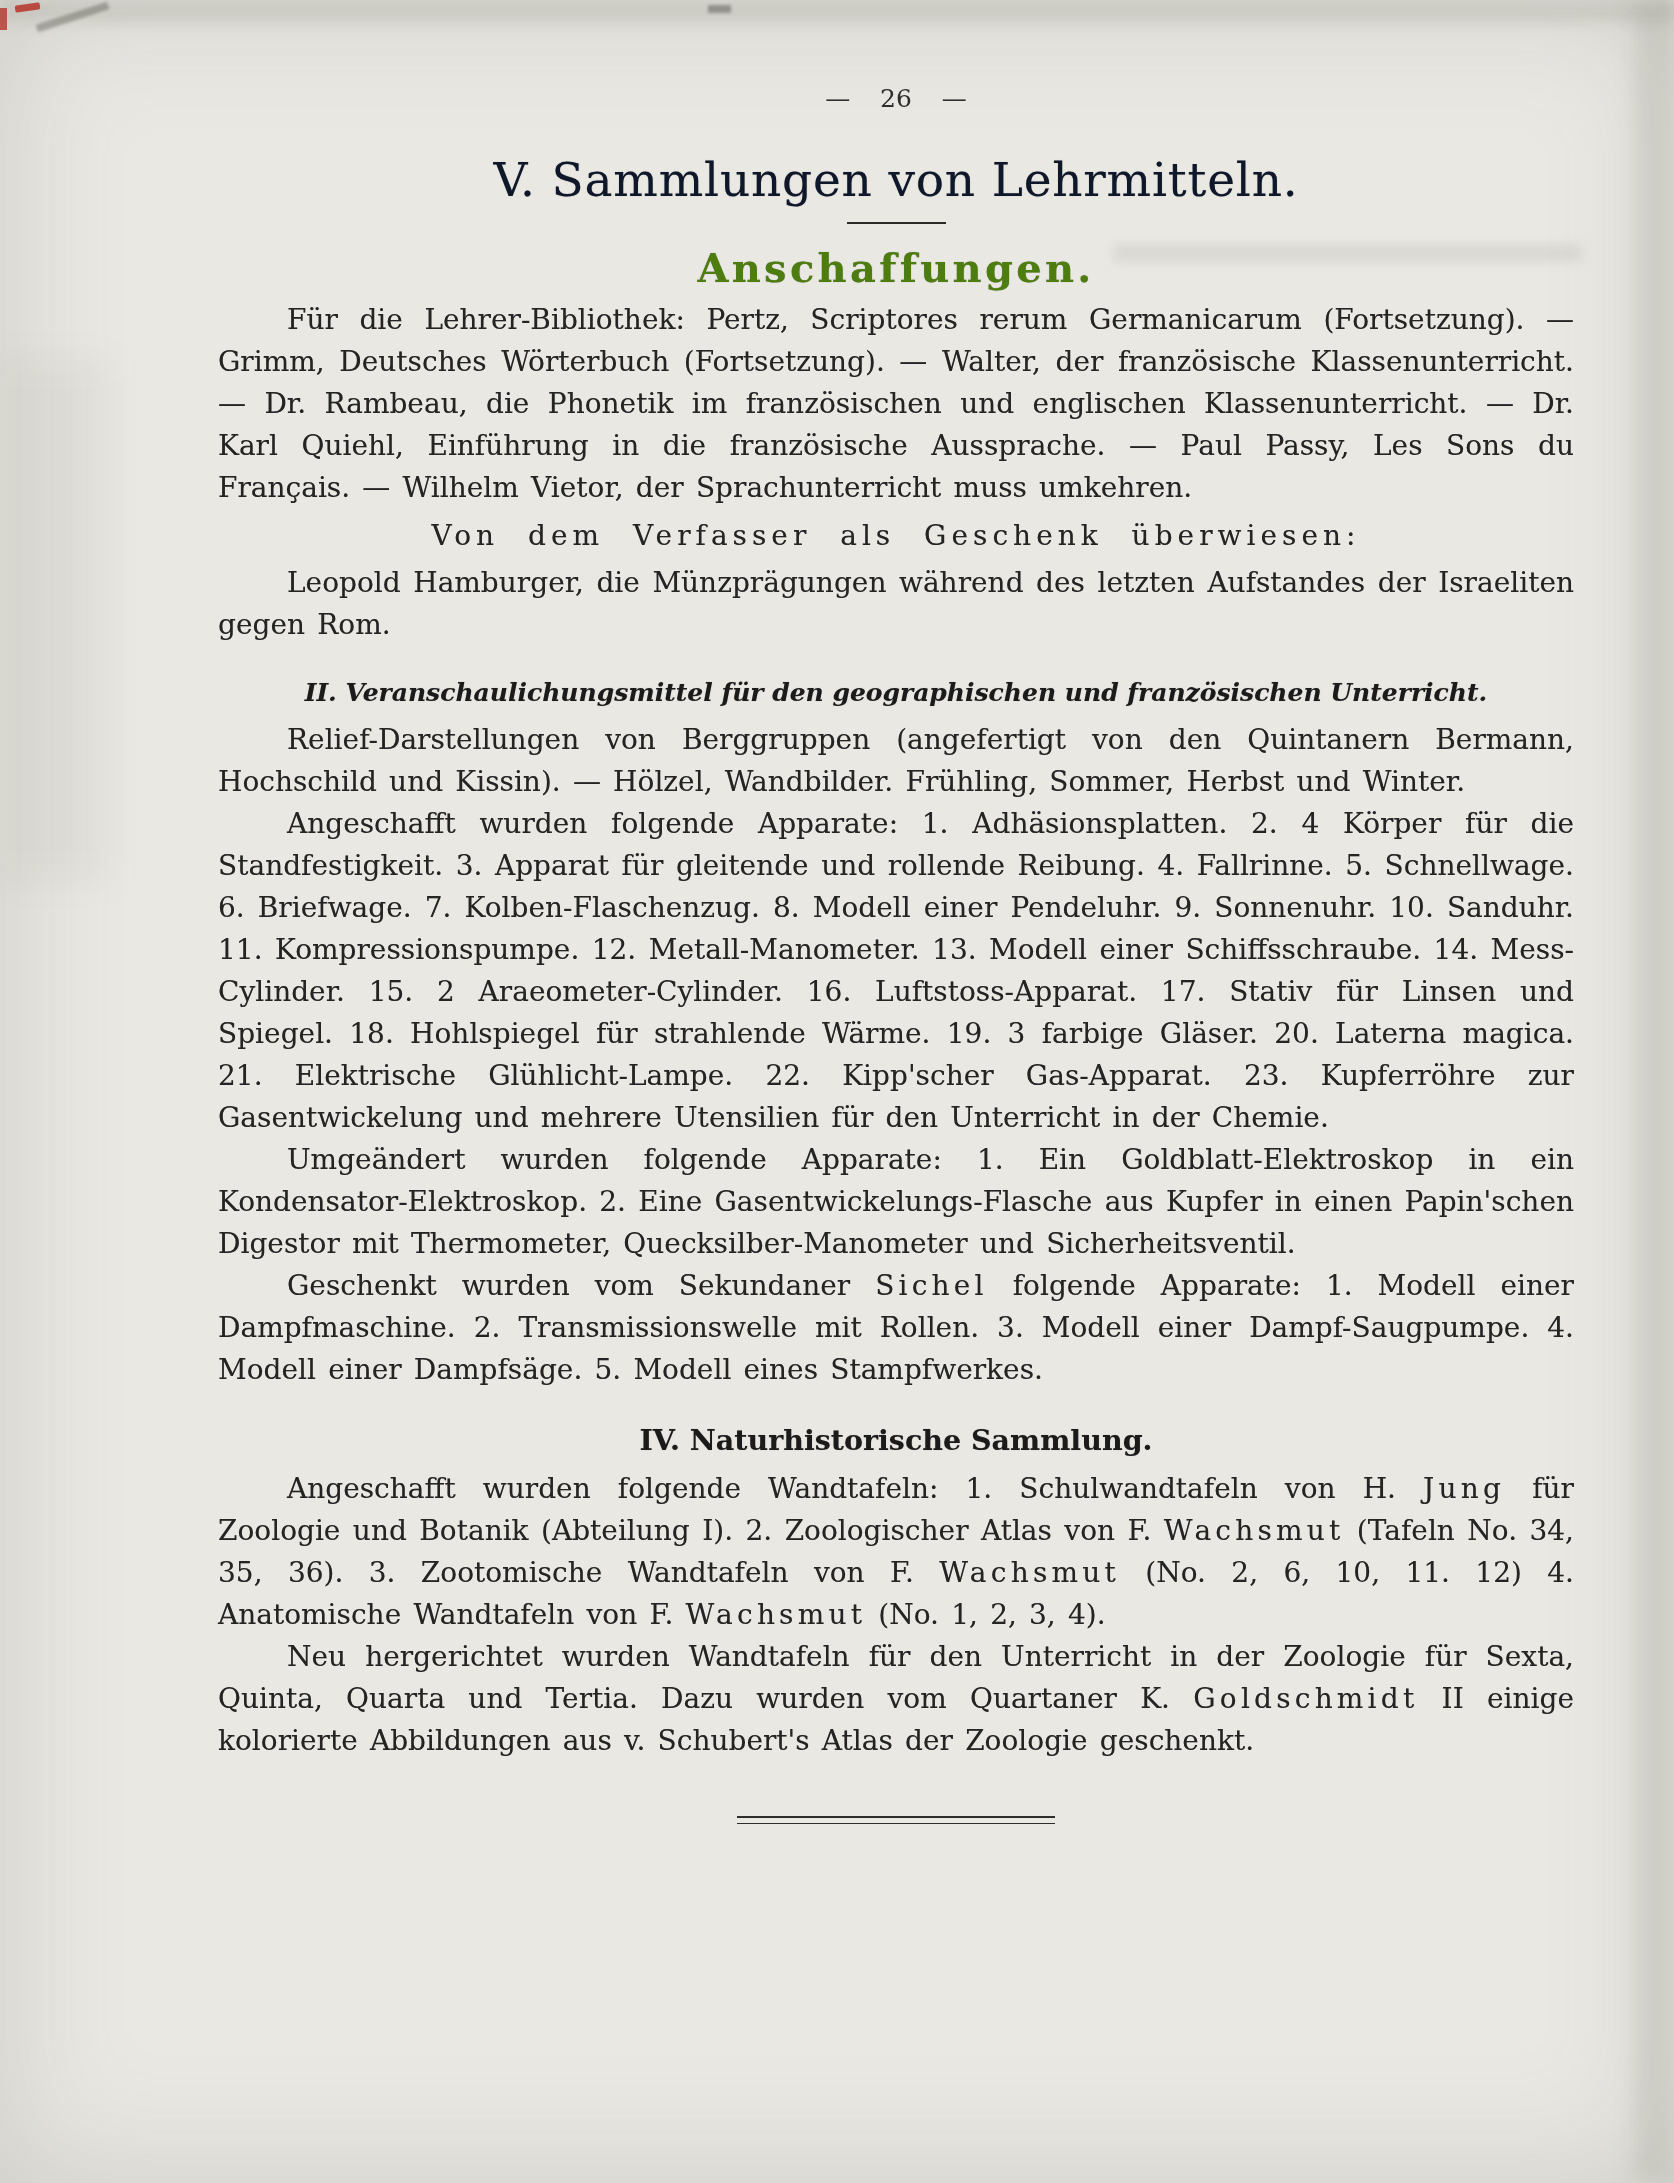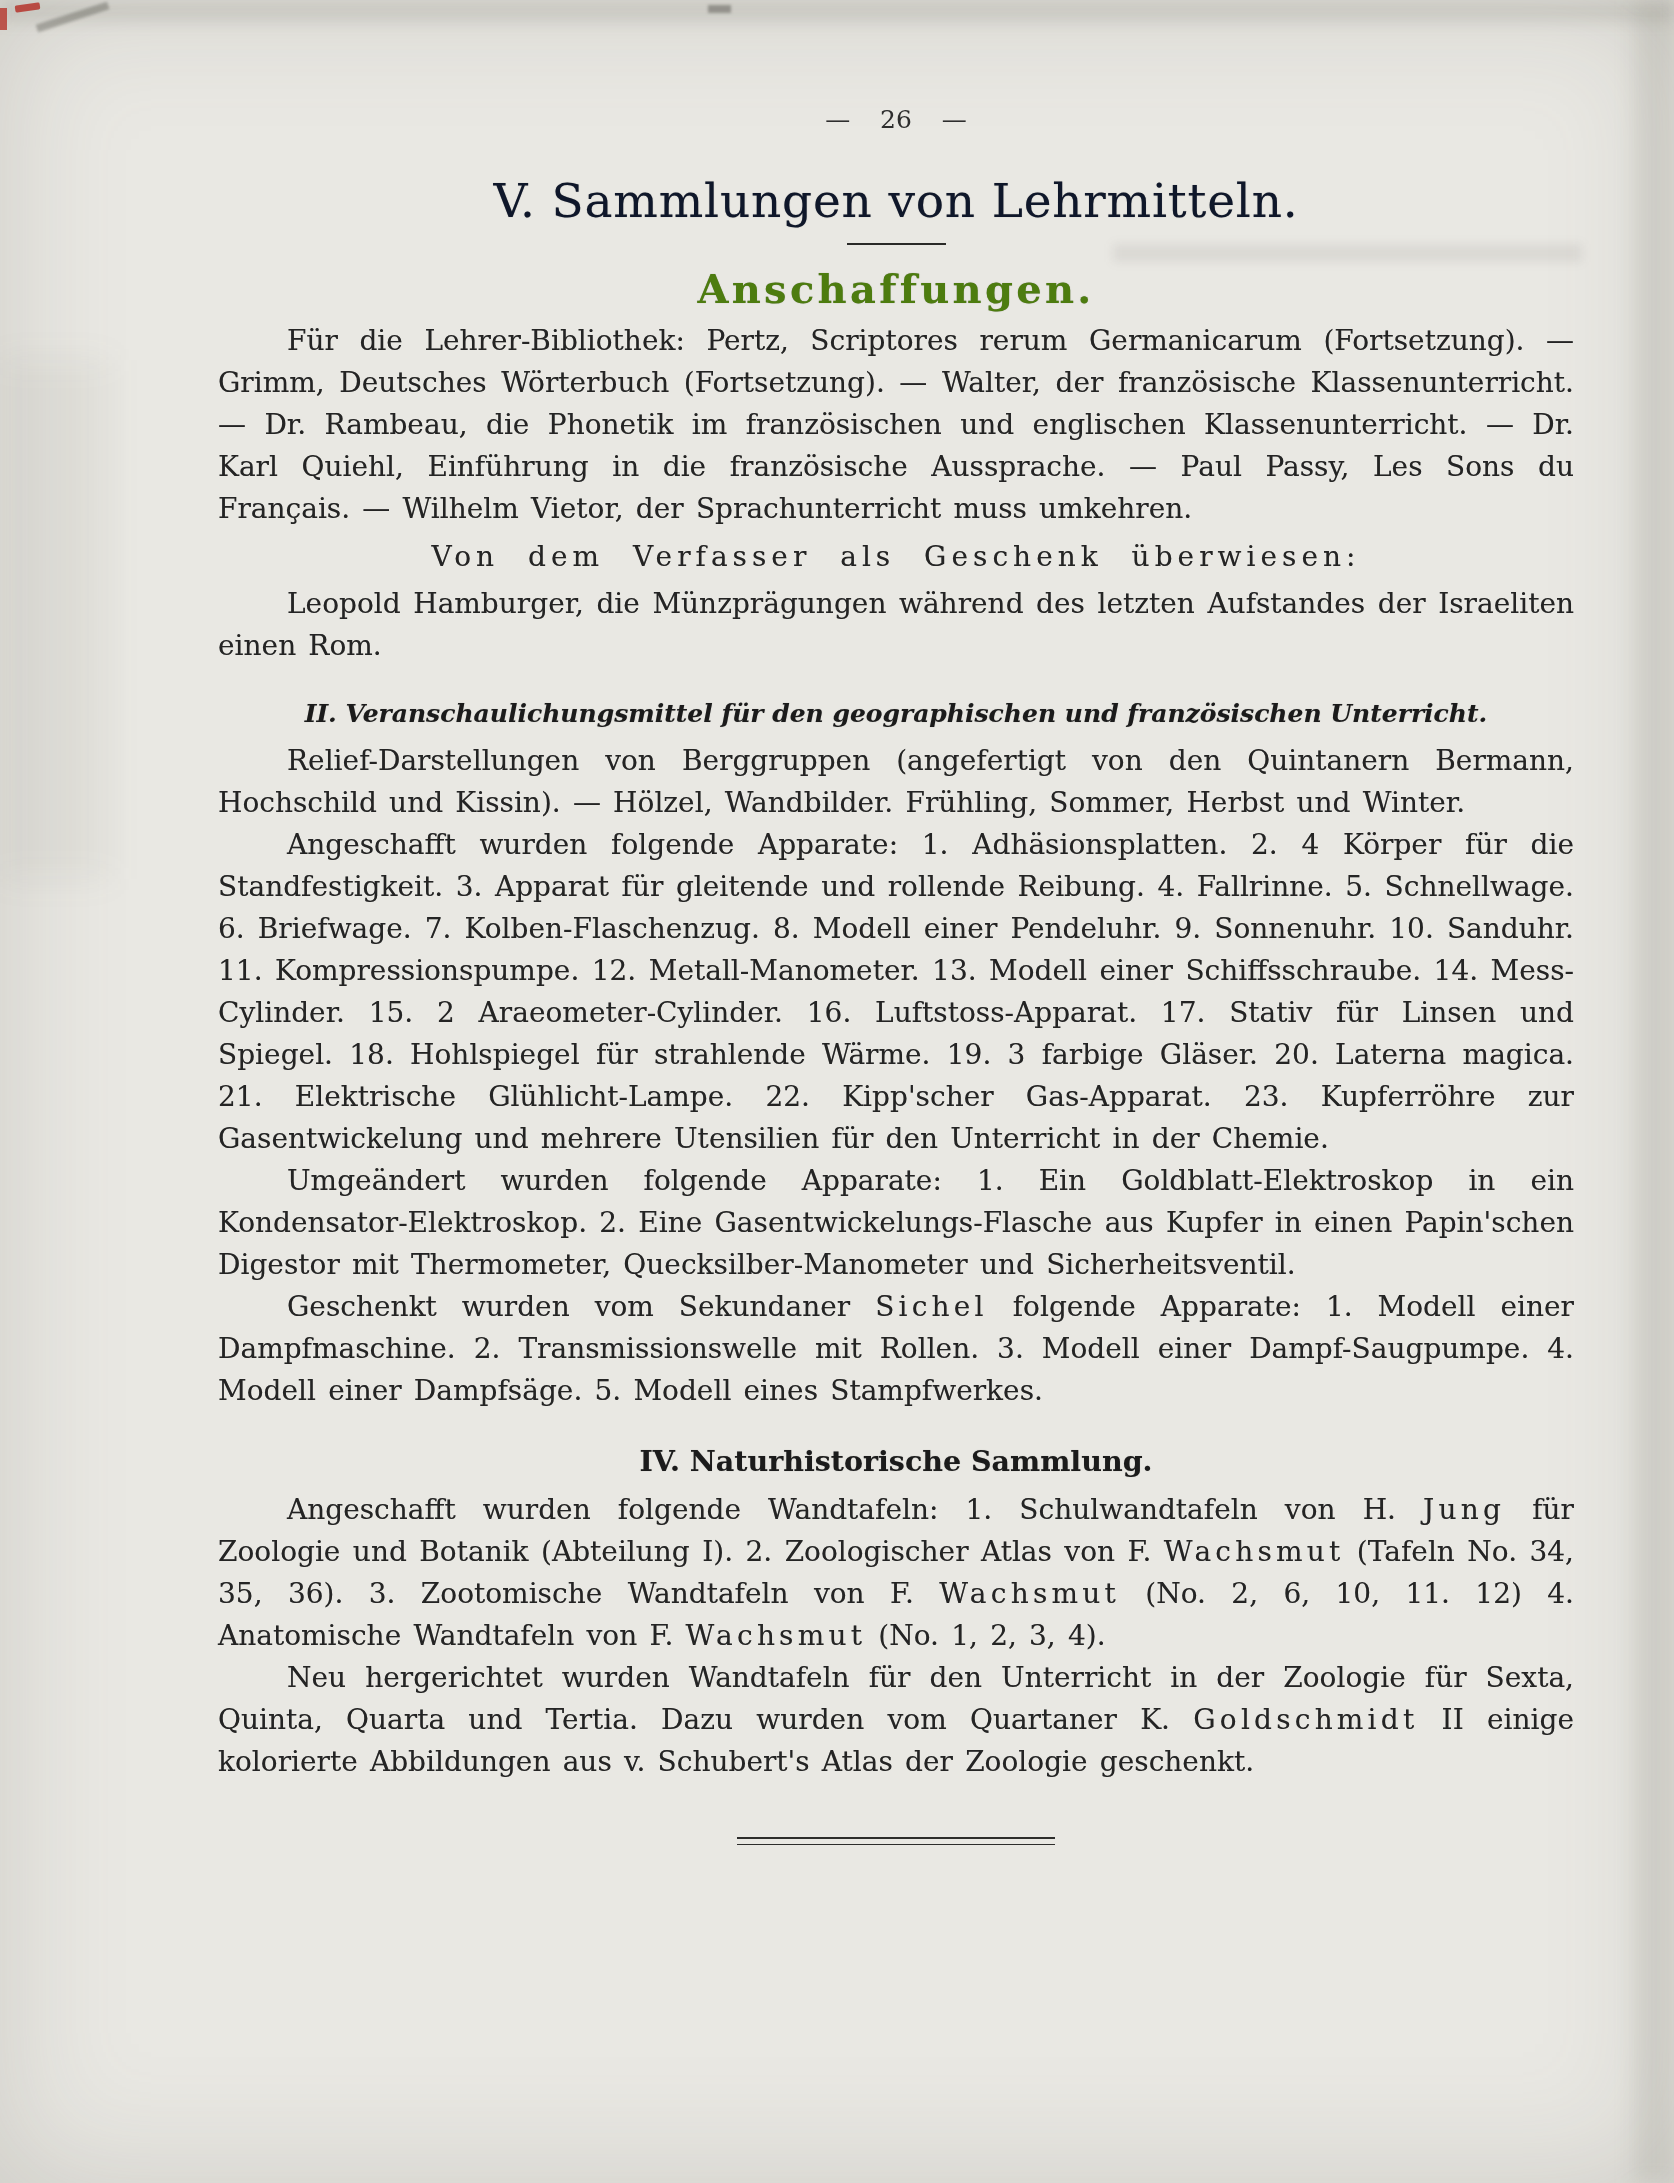--- a/index.html
+++ b/index.html
@@ -23,21 +23,21 @@
 
   
   .page {
     position: absolute;
     left: 218px;
     top: 0;
     width: 1356px;
   }
 
   .page-number {
-    margin-top: 105px;
+    margin-top: 84px;
     text-align: center;
     font-size: 25px;
     word-spacing: 22px;
     color: #2e2e2e;
   }
 
   .doc-title {
     margin: 39px 0 0 0;
     text-align: center;
     font-size: 47px;
@@ -141,21 +141,21 @@
     <div class="page-number">— 26 —</div>
 
     <h1 class="doc-title">V. Sammlungen von Lehrmitteln.</h1>
 
     <div class="title-rule"></div>
 
     <h2 class="subtitle">Anschaffungen.</h2>
 
     <p class="para">Für die Lehrer-Bibliothek: Pertz, Scriptores rerum Germanicarum (Fortsetzung). — Grimm, Deutsches Wörterbuch (Fortsetzung). — Walter, der französische Klassenunterricht. — Dr. Rambeau, die Phonetik im französischen und englischen Klassenunterricht. — Dr. Karl Quiehl, Einführung in die französische Aussprache. — Paul Passy, Les Sons du Français. — Wilhelm Vietor, der Sprachunterricht muss umkehren.</p>
     <p class="note">Von dem Verfasser als Geschenk überwiesen:</p>
-    <p class="para">Leopold Hamburger, die Münzprägungen während des letzten Aufstandes der Israeliten einen Rom.</p>
+    <p class="para">Leopold Hamburger, die Münzprägungen während des letzten Aufstandes der Israeliten gegen Rom.</p>
 
     <h3 class="section-heading section-heading--wide">II. Veranschaulichungsmittel für den geographischen und französischen Unterricht.</h3>
     <p class="para">Relief-Darstellungen von Berggruppen (angefertigt von den Quintanern Bermann, Hochschild und Kissin). — Hölzel, Wandbilder. Frühling, Sommer, Herbst und Winter.</p>
 
     <p class="para">Angeschafft wurden folgende Apparate: 1. Adhäsionsplatten. 2. 4 Körper für die Standfestigkeit. 3. Apparat für gleitende und rollende Reibung. 4. Fallrinne. 5. Schnellwage. 6. Briefwage. 7. Kolben-Flaschenzug. 8. Modell einer Pendeluhr. 9. Sonnenuhr. 10. Sanduhr. 11. Kompressionspumpe. 12. Metall-Manometer. 13. Modell einer Schiffsschraube. 14. Mess-Cylinder. 15. 2 Araeometer-Cylinder. 16. Luftstoss-Apparat. 17. Stativ für Linsen und Spiegel. 18. Hohlspiegel für strahlende Wärme. 19. 3 farbige Gläser. 20. Laterna magica. 21. Elektrische Glühlicht-Lampe. 22. Kipp'scher Gas-Apparat. 23. Kupferröhre zur Gasentwickelung und mehrere Utensilien für den Unterricht in der Chemie.</p>
     <p class="para">Umgeändert wurden folgende Apparate: 1. Ein Goldblatt-Elektroskop in ein Kondensator-Elektroskop. 2. Eine Gasentwickelungs-Flasche aus Kupfer in einen Papin'schen Digestor mit Thermometer, Quecksilber-Manometer und Sicherheitsventil.</p>
     <p class="para"><span>Geschenkt wurden vom Sekundaner </span><span class="sperr">Sichel</span><span> folgende Apparate: 1. Modell einer Dampfmaschine. 2. Transmissionswelle mit Rollen. 3. Modell einer Dampf-Saugpumpe. 4. Modell einer Dampfsäge. 5. Modell eines Stampfwerkes.</span></p>
 
     <h3 class="section-heading">IV. Naturhistorische Sammlung.</h3>
     <p class="para"><span>Angeschafft wurden folgende Wandtafeln: 1. Schulwandtafeln von H. </span><span class="sperr">Jung</span><span> für Zoologie und Botanik (Abteilung I). 2. Zoologischer Atlas von F. </span><span class="sperr">Wachsmut</span><span> (Tafeln No. 34, 35, 36). 3. Zootomische Wandtafeln von F. </span><span class="sperr">Wachsmut</span><span> (No. 2, 6, 10, 11. 12) 4. Anatomische Wandtafeln von F. </span><span class="sperr">Wachsmut</span><span> (No. 1, 2, 3, 4).</span></p>

